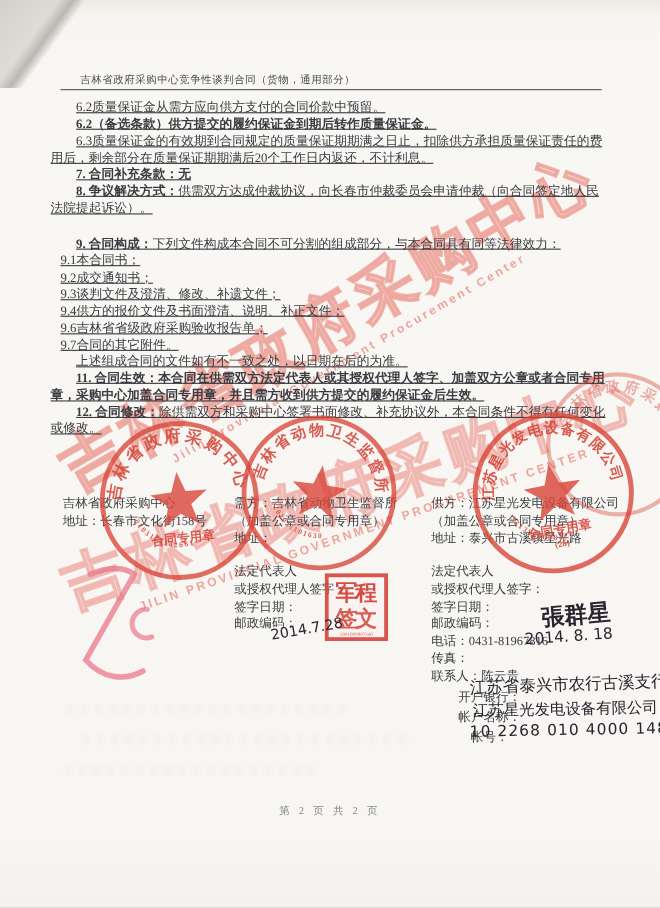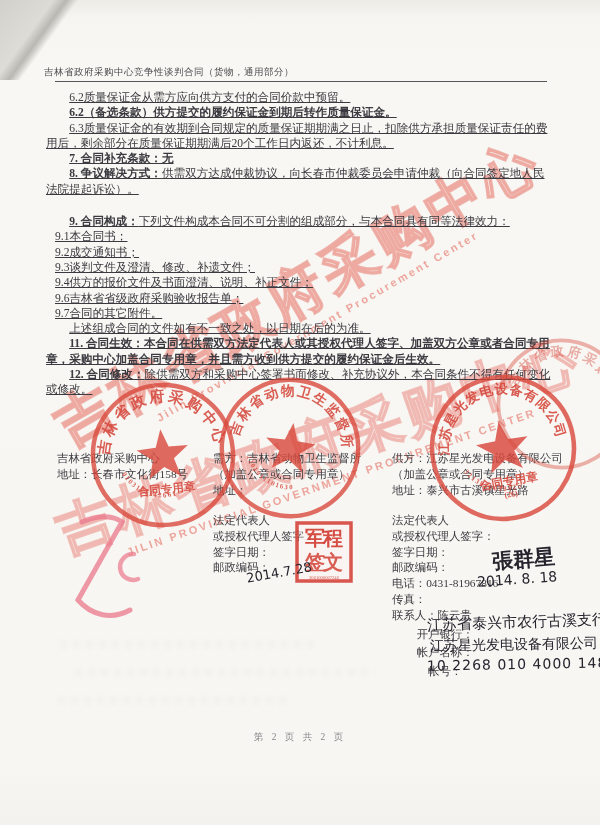--- a/index.html
+++ b/index.html
@@ -3,21 +3,21 @@
 <meta charset="utf-8">
 <style>
   html,body{margin:0;padding:0;}
   body{width:600px;height:825px;background:#d8d6d1;font-family:"Liberation Serif","DejaVu Serif",serif;}
   .page{position:relative;width:600px;height:825px;overflow:hidden;
         background:linear-gradient(180deg,#edebe6 0,#f6f5f1 18px,#f8f7f3 60px,#f7f6f2 92%,#f3f2ee 100%);}
   .fold{position:absolute;top:0;left:0;width:90px;height:80px;
         background:linear-gradient(126deg,#cfcdc8 0%,#dbd9d4 36%,#b3b1ac 45%,#cac8c3 48%,rgba(255,255,255,0) 53%);
         opacity:.9;}
   
-  .hdr{position:absolute;left:44px;top:66px;width:492px;font-size:9.5px;color:#4a4a4e;letter-spacing:.5px;}
+  .hdr{position:absolute;left:73px;top:66px;width:492px;font-size:9.5px;color:#4a4a4e;letter-spacing:.5px;}
   .hdr-rule{position:absolute;left:55px;top:81px;width:492px;border-top:1.4px solid #55555a;}
   
   .doc{position:absolute;left:46px;top:90px;width:508px;font-size:11.6px;line-height:15.3px;color:#3a3a40;}
   .doc p{margin:0;text-decoration:underline;}
   .doc p.ind{text-indent:2em;}
   .doc p.sub{margin-left:9px;}
   .doc p.gap{margin-top:17px;}
   .b{font-weight:bold;}
   
   .wm{position:absolute;pointer-events:none;text-align:center;white-space:nowrap;}

